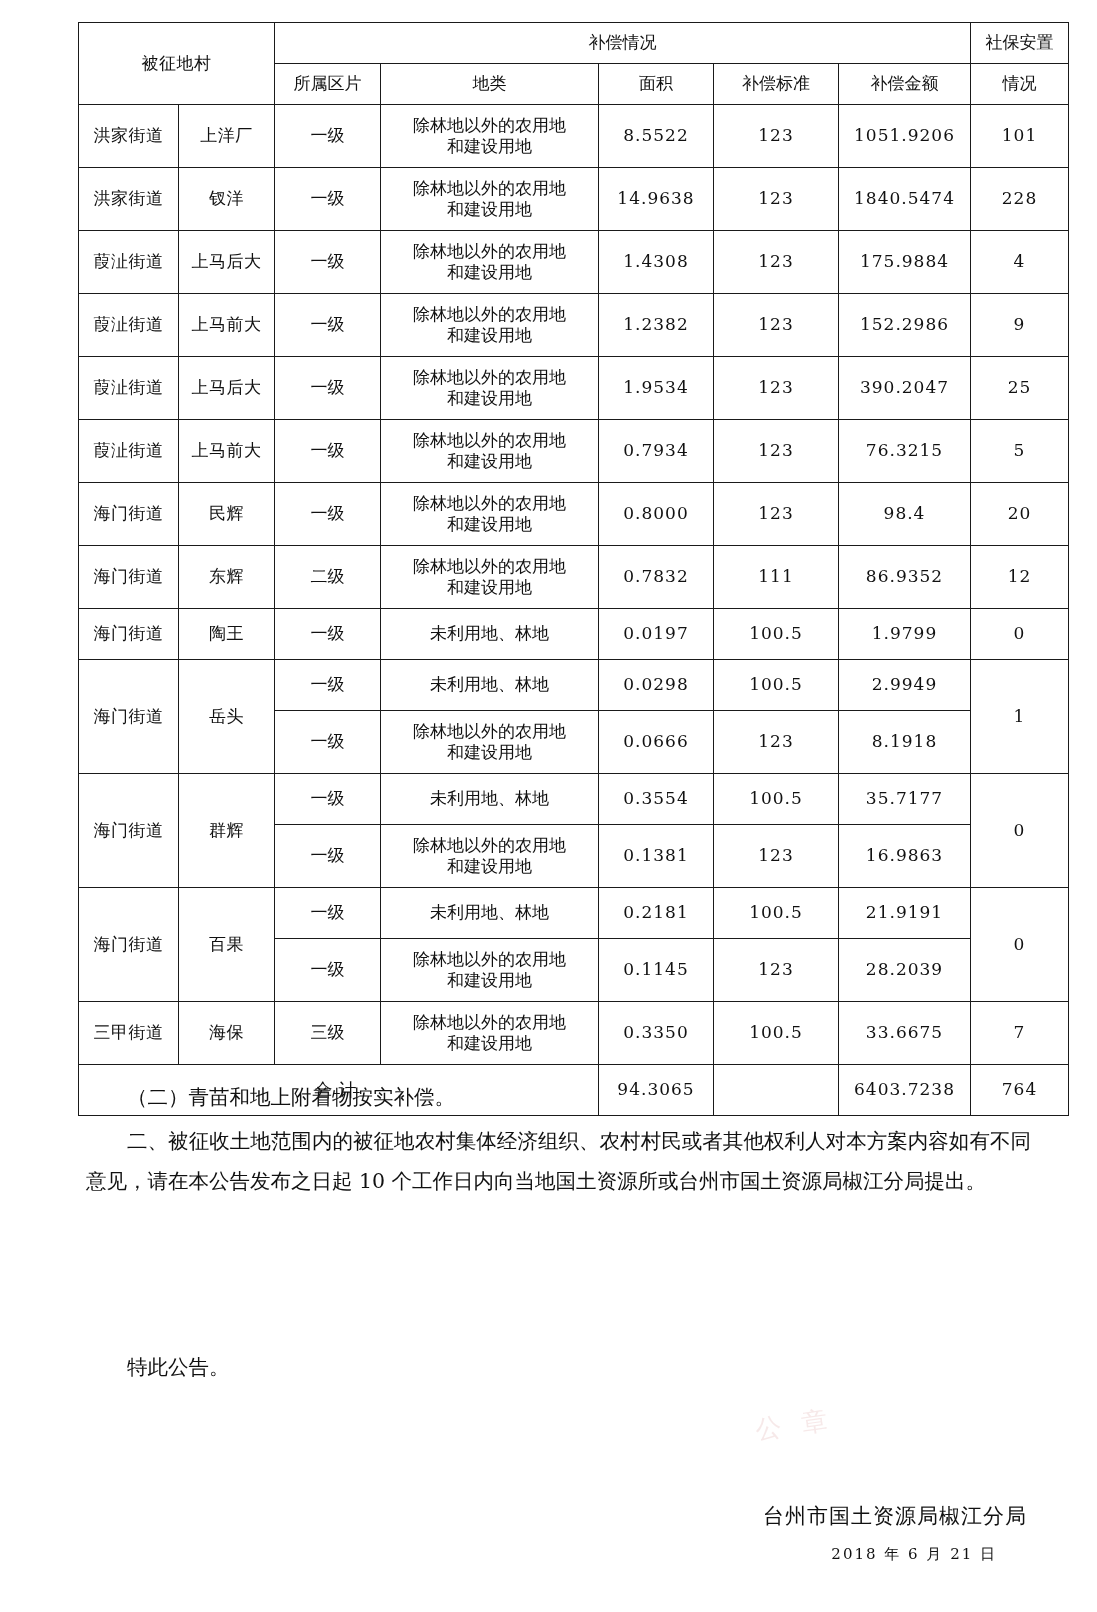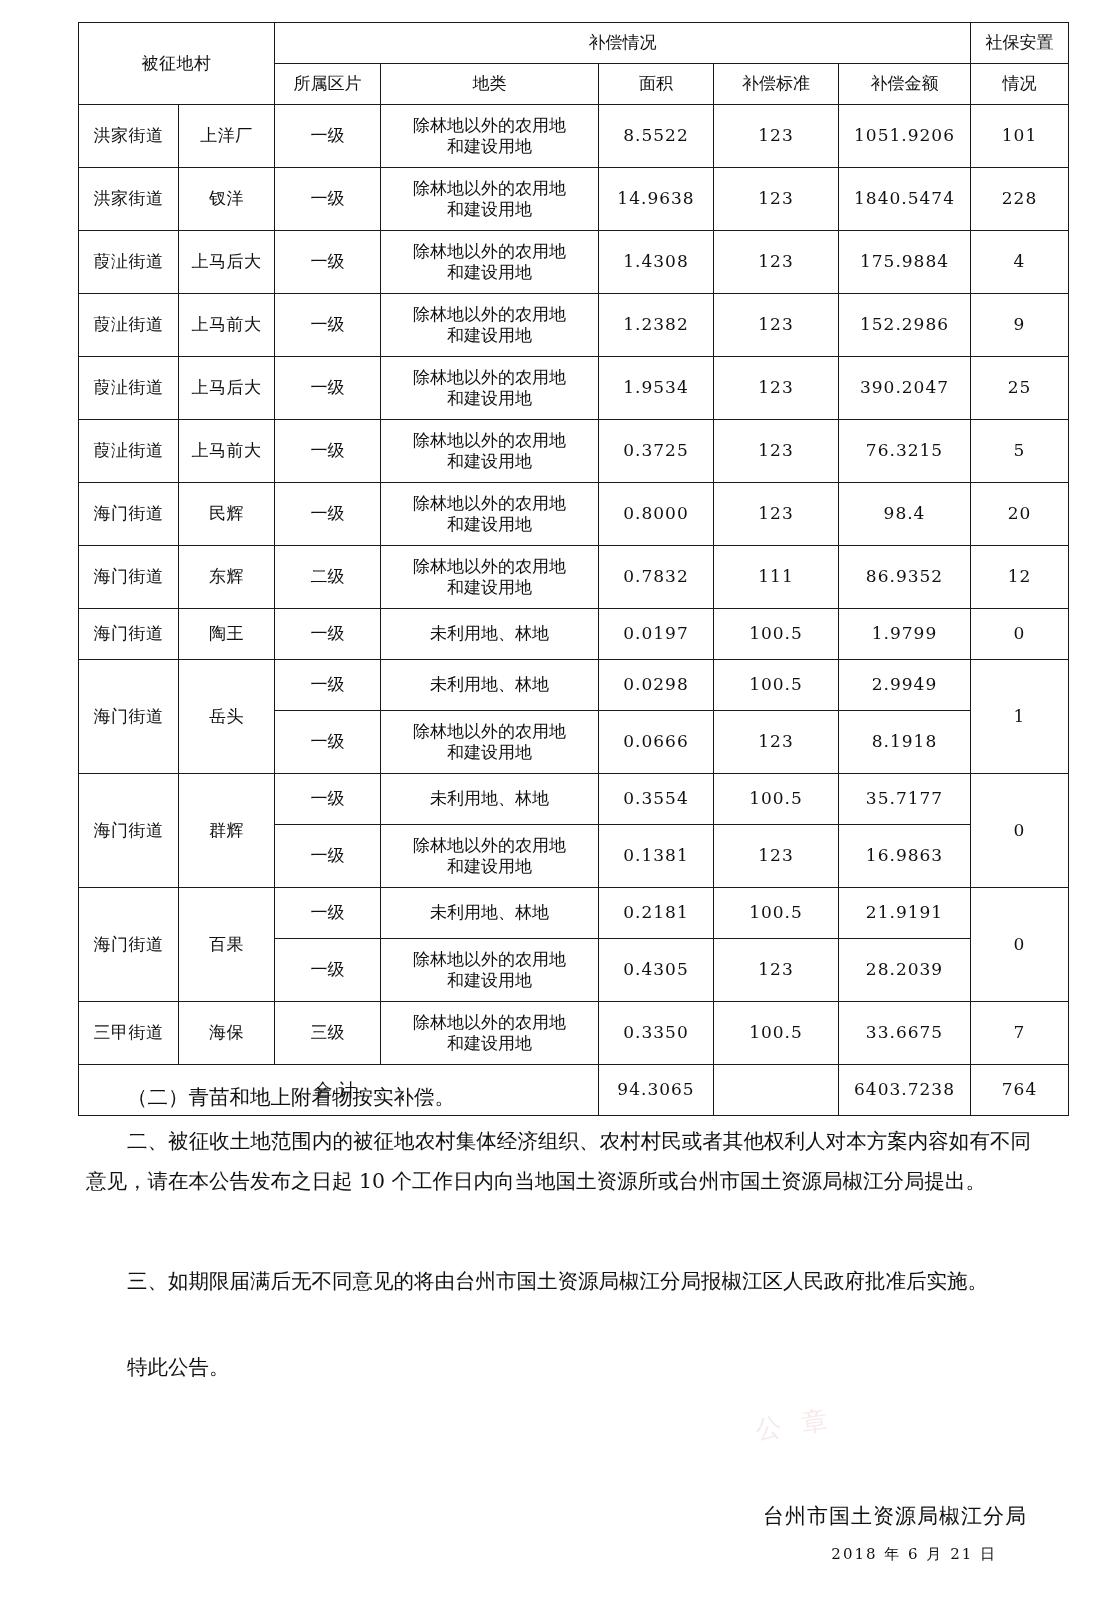--- a/index.html
+++ b/index.html
@@ -177,21 +177,21 @@
         <td class="num">123</td>
         <td class="num">390.2047</td>
         <td class="num">25</td>
       </tr>
 
       <tr class="row-main">
         <td class="cell-village">葭沚街道</td>
         <td class="cell-village">上马前大</td>
         <td class="cell-zone">一级</td>
         <td class="cell-landtype"><span>除林地以外的农用地</span><br><span>和建设用地</span></td>
-        <td class="num">0.3725</td>
+        <td class="num">0.7934</td>
         <td class="num">123</td>
         <td class="num">76.3215</td>
         <td class="num">5</td>
       </tr>
 
       <tr class="row-main">
         <td class="cell-village">海门街道</td>
         <td class="cell-village">民辉</td>
         <td class="cell-zone">一级</td>
         <td class="cell-landtype"><span>除林地以外的农用地</span><br><span>和建设用地</span></td>
@@ -265,21 +265,21 @@
         <td class="cell-zone">一级</td>
         <td class="cell-landtype">未利用地、林地</td>
         <td class="num">0.2181</td>
         <td class="num">100.5</td>
         <td class="num">21.9191</td>
         <td class="num" rowspan="2">0</td>
       </tr>
       <tr class="row-main">
         <td class="cell-zone">一级</td>
         <td class="cell-landtype"><span>除林地以外的农用地</span><br><span>和建设用地</span></td>
-        <td class="num">0.4305</td>
+        <td class="num">0.1145</td>
         <td class="num">123</td>
         <td class="num">28.2039</td>
       </tr>
 
       <tr class="row-main">
         <td class="cell-village">三甲街道</td>
         <td class="cell-village">海保</td>
         <td class="cell-zone">三级</td>
         <td class="cell-landtype"><span>除林地以外的农用地</span><br><span>和建设用地</span></td>
         <td class="num">0.3350</td>
@@ -300,23 +300,20 @@
   </table>
 
   <div class="body-text p1">
     <span class="indent">（二）青苗和地上附着物按实补偿。</span>
   </div>
 
   <div class="body-text p2">
     <span class="indent">二、被征收土地范围内的被征地农村集体经济组织、农村村民或者其他权利人对本方案内容如有不同意见，请在本公告发布之日起 10 个工作日内向当地国土资源所或台州市国土资源局椒江分局提出。</span>
   </div>
 
-  <div class="body-text p3">
-    <span class="indent">三、如期限届满后无不同意见的将由台州市国土资源局椒江分局报椒江区人民政府批准后实施。</span>
-  </div>
 
   <div class="body-text p4">
     <span class="indent">特此公告。</span>
   </div>
 
   <div class="seal">公 章</div>
 
   <div class="sign sign-org">台州市国土资源局椒江分局</div>
   <div class="sign sign-date">2018 年 6 月 21 日</div>
 

